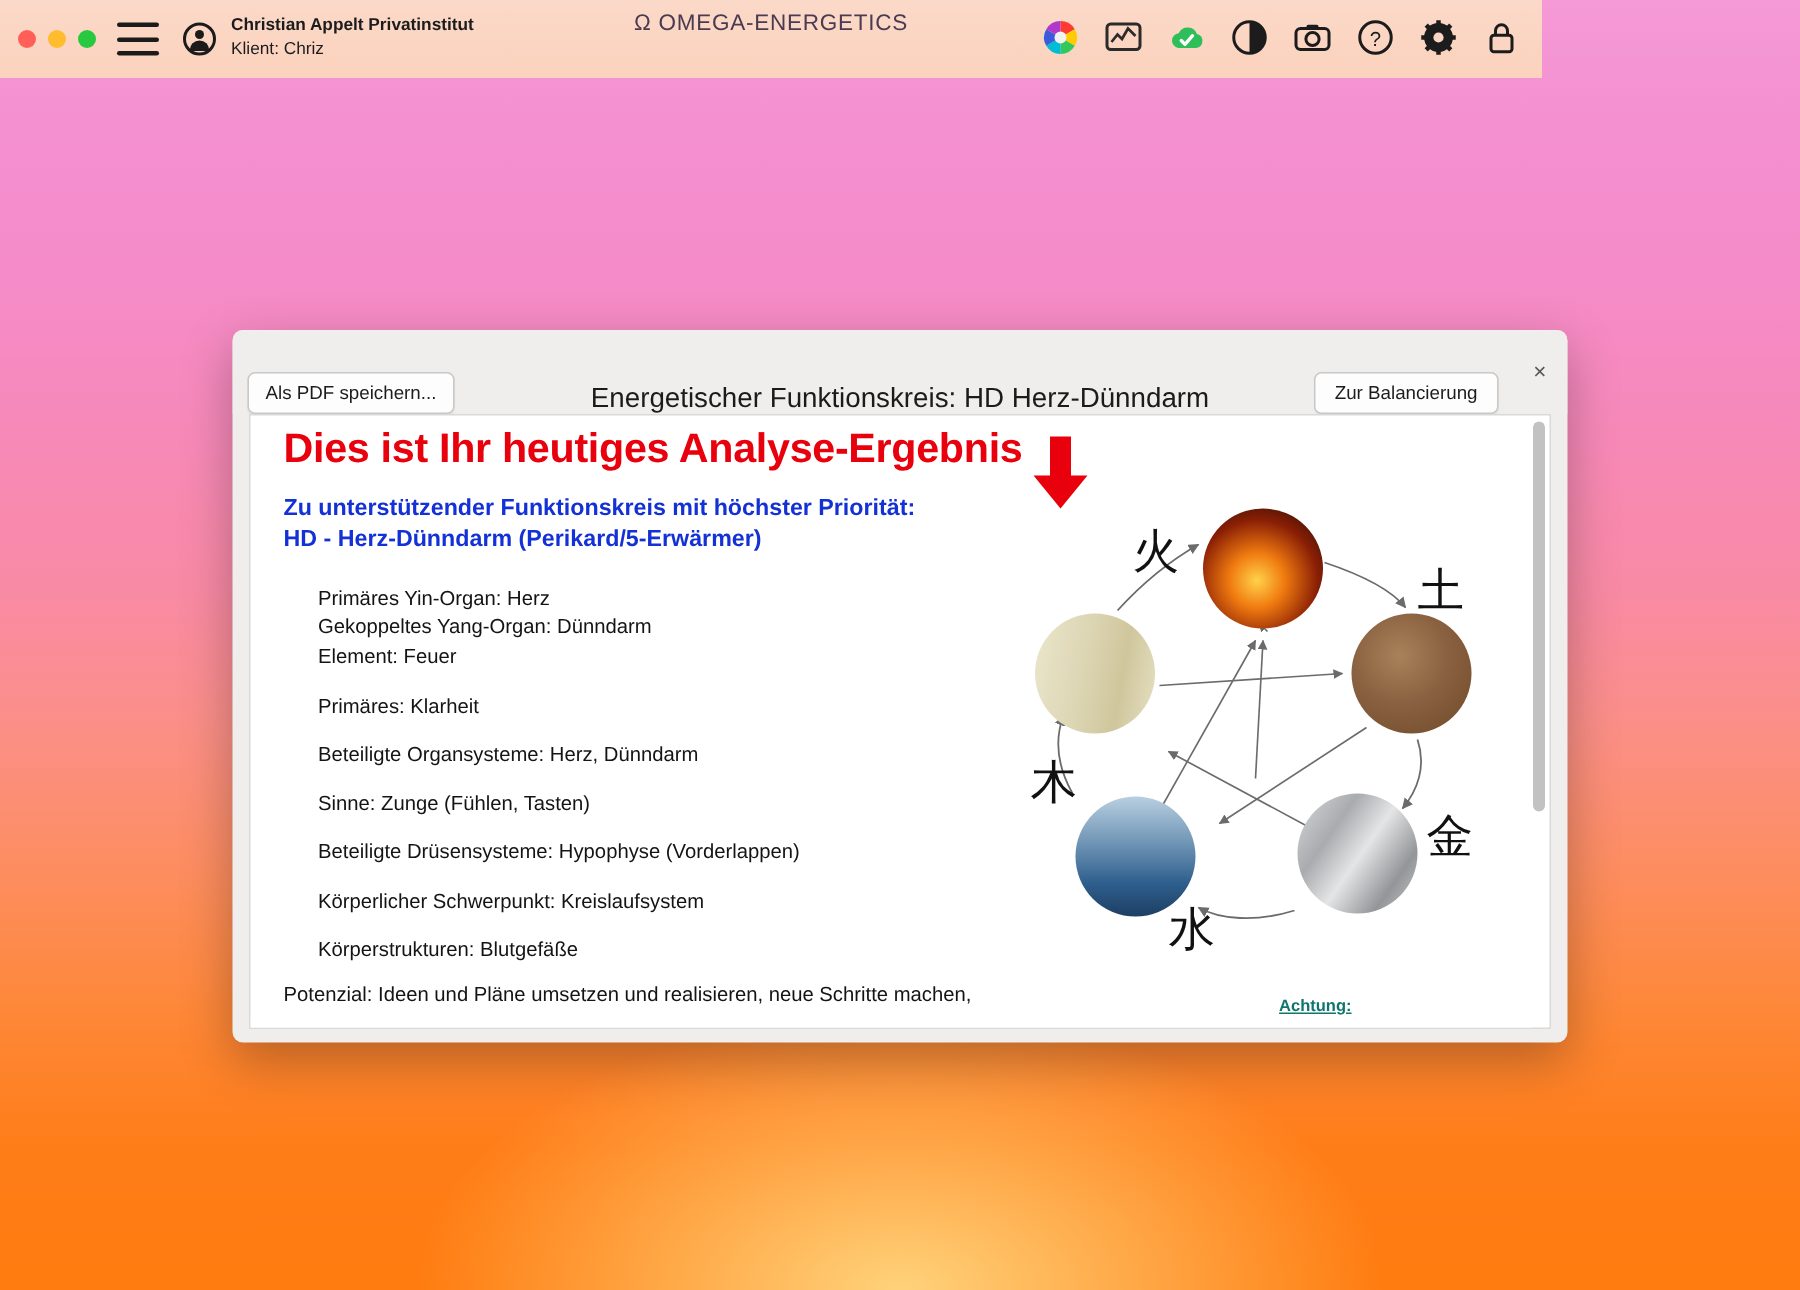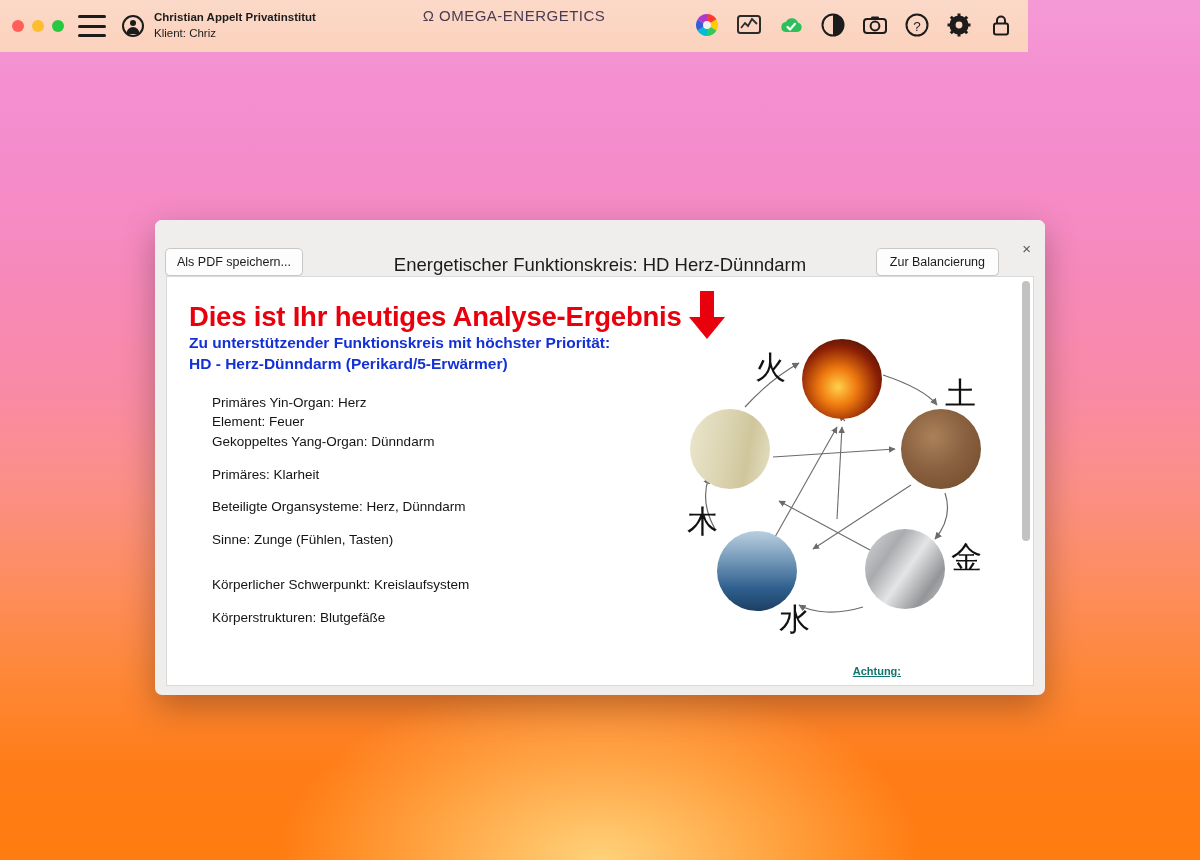--- a/index.html
+++ b/index.html
@@ -111,28 +111,28 @@
 
   .dlg-body {
     position: absolute; left: 11px; top: 56px; width: 868px; height: 410px;
     background: #ffffff;
     border: 1px solid #d9d9d9;
     overflow: hidden;
   }
 
   .content {
     position: absolute; left: 0; top: 0; width: 854px; height: 410px;
-    padding: 24px 22px 0 22px;
+    padding: 6px 22px 0 22px;
   }
 
   h1.headline {
     font-size: 27.5px; color: #e8000d; font-weight: bold; letter-spacing: -0.2px;
   }
   .sub {
-    margin-top: 0; font-size: 15.5px; font-weight: bold; color: #1431d6;
+    margin-top: 14px; font-size: 15.5px; font-weight: bold; color: #1431d6;
     line-height: 1.35;
   }
   .facts { margin-top: 18px; font-size: 13.5px; color: #141414; }
   .facts .line { line-height: 1.45; margin-left: 23px; }
   .facts .gap { height: 13px; }
 
   
   .wheel {
     position: absolute; right: 14px; top: 12px; width: 320px; height: 330px;
   }
@@ -276,35 +276,37 @@
 
       <h1 class="headline">Dies ist Ihr heutiges Analyse-Ergebnis</h1>
 
       <div class="sub">
         <div>Zu unterstützender Funktionskreis mit höchster Priorität:</div>
         <div>HD - Herz-Dünndarm (Perikard/5-Erwärmer)</div>
       </div>
 
       <div class="facts">
         <div class="line">Primäres Yin-Organ: Herz</div>
+        <div class="line">Gekoppeltes Yang-Organ: Dünndarm</div>
         <div class="line">Element: Feuer</div>
-        <div class="line">Gekoppeltes Yang-Organ: Dünndarm</div>
         <div class="gap"></div>
         <div class="line">Primäres: Klarheit</div>
         <div class="gap"></div>
         <div class="line">Beteiligte Organsysteme: Herz, Dünndarm</div>
         <div class="gap"></div>
         <div class="line">Sinne: Zunge (Fühlen, Tasten)</div>
         <div class="gap"></div>
+        <div class="line">Beteiligte Drüsensysteme: Hypophyse (Vorderlappen)</div>
         <div class="gap"></div>
         <div class="line">Körperlicher Schwerpunkt: Kreislaufsystem</div>
         <div class="gap"></div>
         <div class="line">Körperstrukturen: Blutgefäße</div>
       </div>
 
+      <div class="potenzial">Potenzial: Ideen und Pläne umsetzen und realisieren, neue Schritte machen,</div>
       <div class="clip-bottom"></div>
 
       <div class="wheel">
         <svg width="320" height="330" viewBox="0 0 320 330">
           <defs>
             <marker id="ah" markerWidth="7" markerHeight="7" refX="5.5" refY="3" orient="auto">
               <path d="M0,0 L6,3 L0,6 z" fill="#6b6b6b"></path>
             </marker>
           </defs>
           <g fill="none" stroke="#6b6b6b" stroke-width="1.2" marker-end="url(#ah)">

